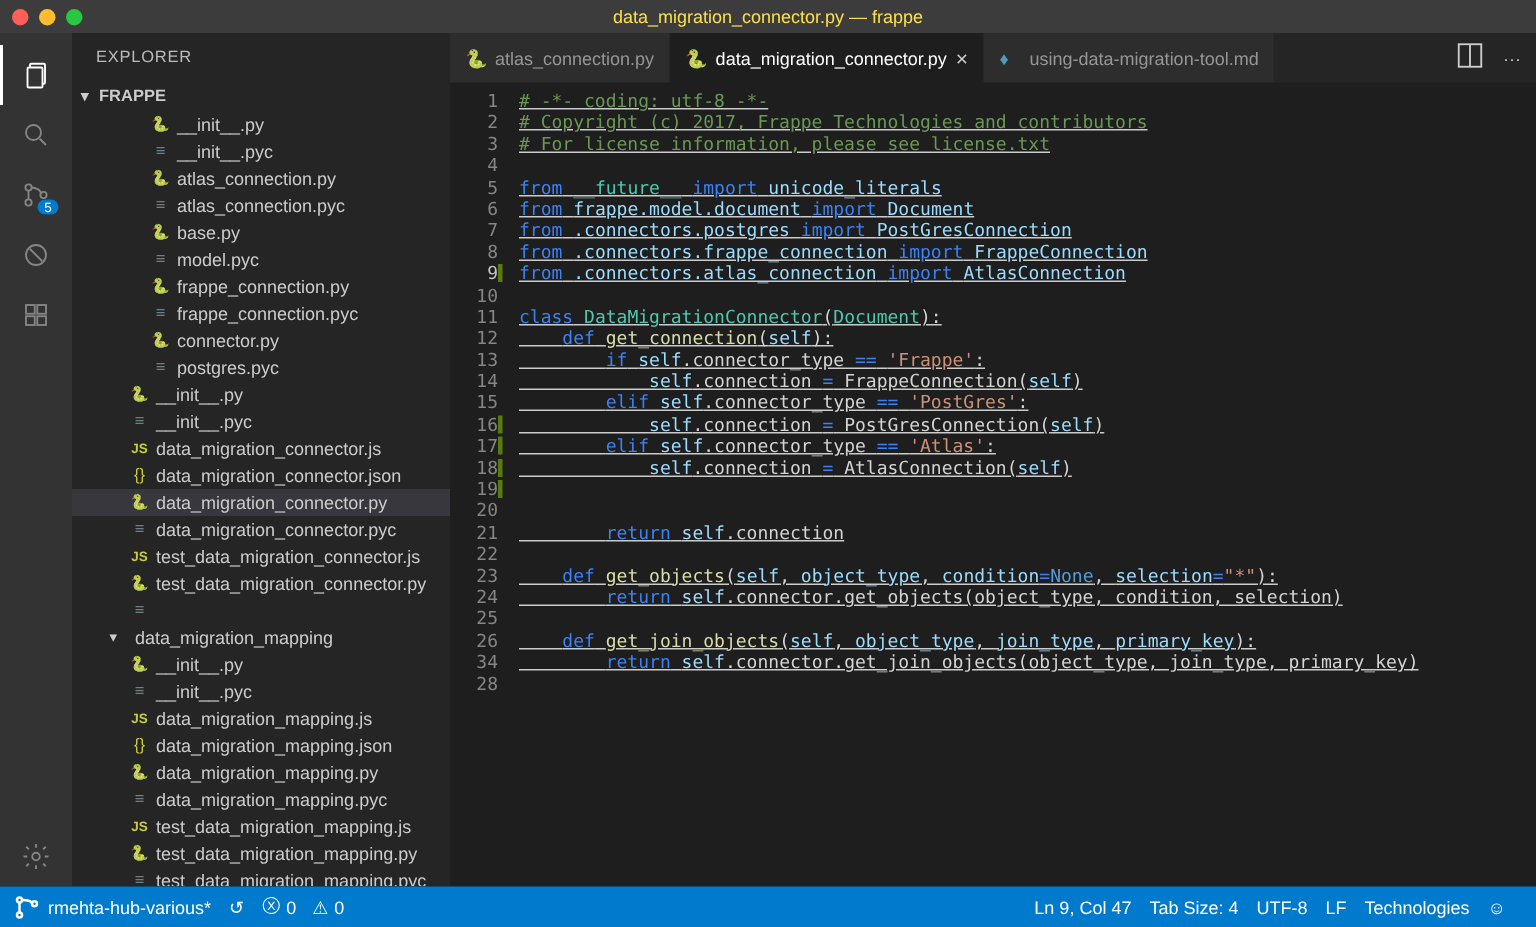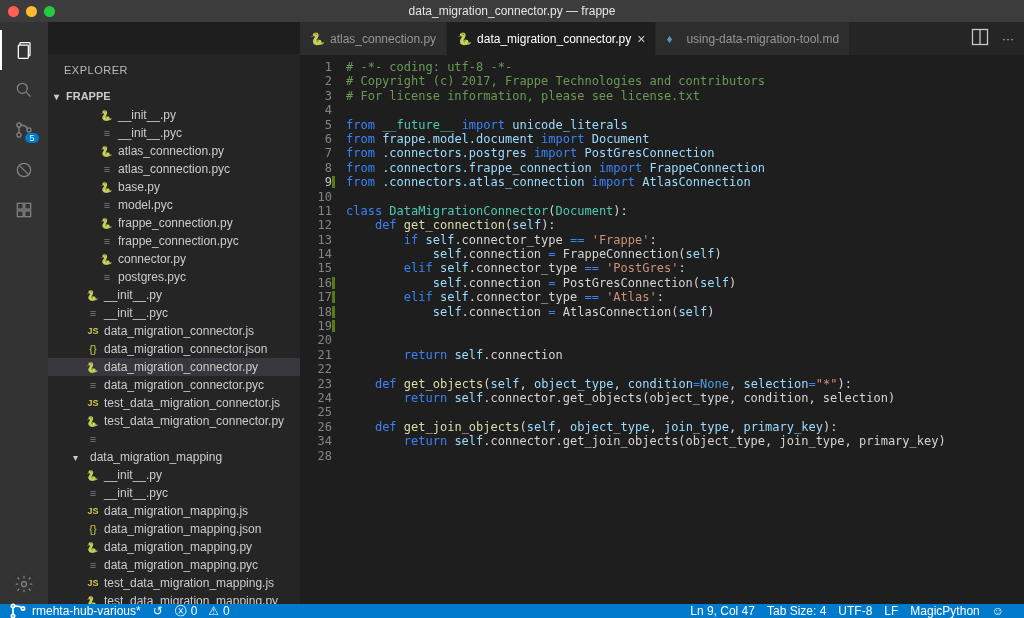--- a/index.html
+++ b/index.html
@@ -25,21 +25,21 @@
 .traffic-lights { display: flex; gap: 7px; }
 .tl { width: 11px; height: 11px; border-radius: 50%; }
 .tl.red { background: #ff5f57; }
 .tl.yellow { background: #febc2e; }
 .tl.green { background: #28c840; }
 .window-title {
   position: absolute;
   left: 50%;
   transform: translateX(-50%);
   font-size: 12px;
-  color: #e5e5e5;
+  color: #fde047;
 }
 .main { flex: 1; display: flex; overflow: hidden; }
 .activity-bar {
   width: 48px;
   background: #333333;
   display: flex;
   flex-direction: column;
   align-items: center;
   padding-top: 8px;
 }
@@ -65,21 +65,20 @@
   font-size: 9px;
   padding: 0 4px;
   transform: translate(8px, 8px);
 }
 .sidebar {
   width: 252px;
   background: #252526;
   display: flex;
   flex-direction: column;
   overflow: hidden;
-  margin-top: 32px;
 }
 .sidebar-title {
   height: 32px;
   display: flex;
   align-items: center;
   padding: 0 16px;
   font-size: 11px;
   color: #bbbbbb;
   letter-spacing: 0.5px;
 }
@@ -152,32 +151,32 @@
   width: 46px;
   text-align: right;
   padding-right: 14px;
   color: #858585;
   padding-top: 5px;
 }
 .gutter .ln { height: 14.4px; }
 .gutter .ln.current { color: #c6c6c6; }
 .gutter .ln.mod { position: relative; }
 .gutter .ln.mod::after { content:''; position:absolute; right:-3px; top:1px; width:3px; height:12px; background:#587c0c; }
-.code { flex: 1; padding-top: 5px; white-space: pre; }
+.code { flex: 1; padding-top: 5px; white-space: pre; text-decoration: underline; }
 .code .line { height: 14.4px; }
 .c-comment { color: #6a9955; }
 .c-key { color: #3b82f6; }
 .c-str { color: #ce9178; }
 .c-cls { color: #4ec9b0; }
 .c-fn { color: #dcdcaa; }
 .c-var { color: #9cdcfe; }
 .c-plain { color: #d4d4d4; }
 .c-const { color: #569cd6; }
 .statusbar {
-  height: 14px;
+  height: 27px;
   background: #007acc;
   color: #ffffff;
   display: flex;
   align-items: center;
   padding: 0 8px;
   font-size: 12px;
   text-align: right;
 }
 .statusbar .sb-item { margin-right: 12px; display: flex; align-items: center; gap: 4px; }
 .statusbar .right { margin-left: auto; display: flex; }
@@ -505,16 +504,16 @@
     </div>
   <div class="sb-item">
       <span>↺</span>
     </div>
   <div class="sb-item">ⓧ <span>0</span>&nbsp;&nbsp;⚠ <span>0</span></div>
   <div class="right">
     <div class="sb-item">Ln 9, Col 47</div>
     <div class="sb-item">Tab Size: 4</div>
     <div class="sb-item">UTF-8</div>
     <div class="sb-item">LF</div>
-    <div class="sb-item">MagicPython</div>
+    <div class="sb-item">Technologies</div>
     <div class="sb-item">☺</div>
   </div>
 </div>
 
 </body></html>

